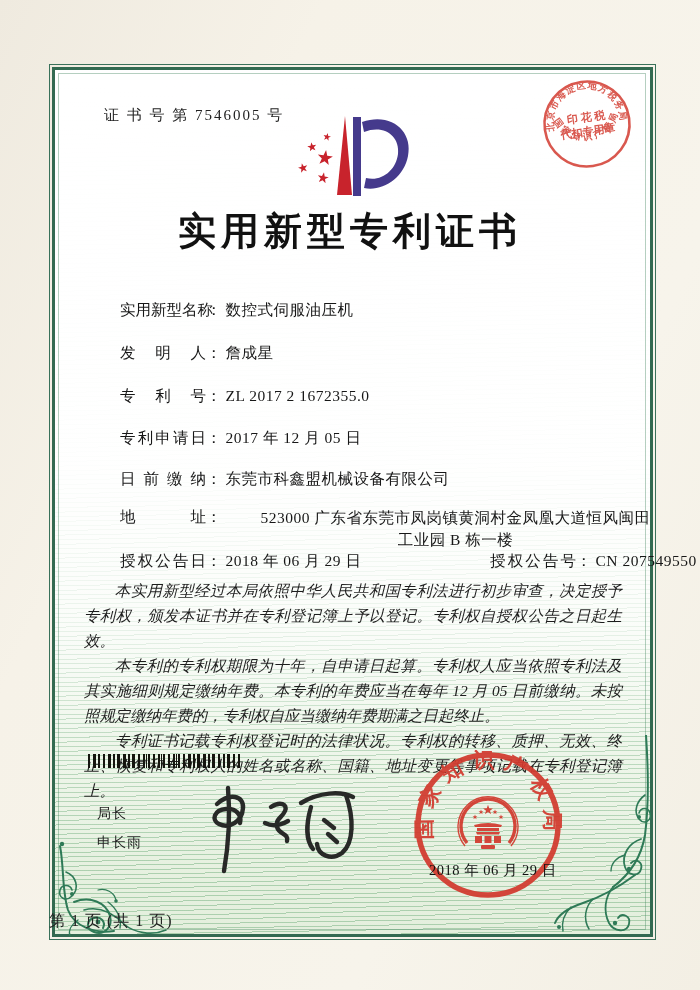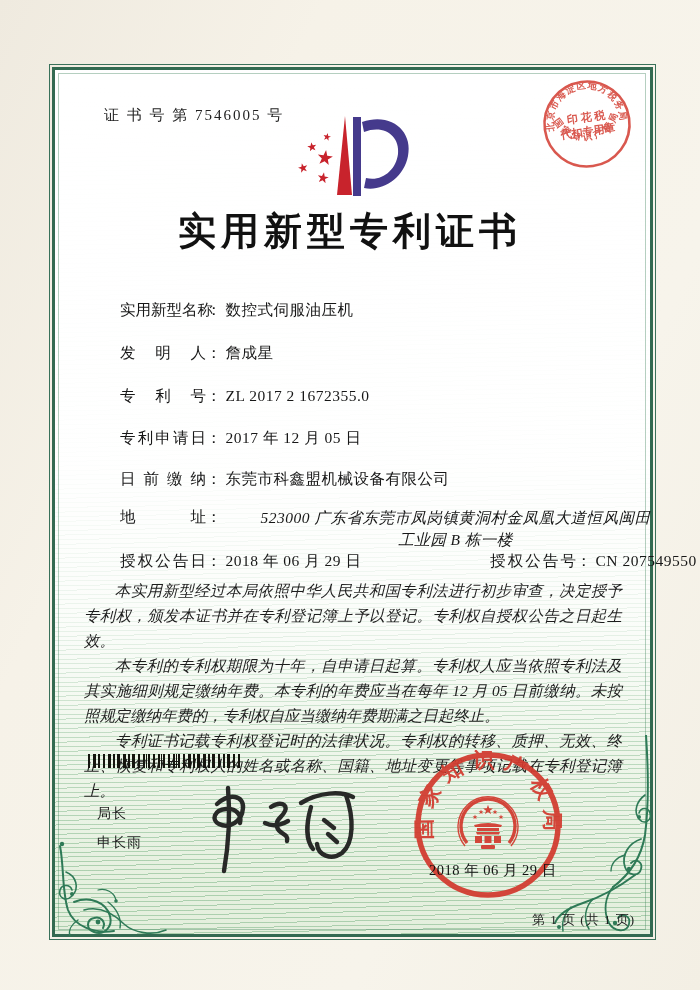--- a/index.html
+++ b/index.html
@@ -27,29 +27,29 @@
   .hairline{position:absolute;left:58px;top:73px;width:586px;height:855px;
     border:1px solid rgba(70,134,98,.4);}
   
   .cert-no{position:absolute;left:76px;top:106px;font-size:15px;letter-spacing:2px;color:#222;margin-left:28px;}
   .title{position:absolute;left:0;top:206px;width:700px;text-align:center;
     font-size:38px;font-weight:600;letter-spacing:5px;color:#111;}
   .field-row{position:absolute;left:88px;font-size:15.5px;white-space:nowrap;color:#171717;}
   .field-label{display:inline-block;width:86px;text-align:justify;text-align-last:justify;margin-left:32px;}
   .field-colon{display:inline-block;margin-right:4px;}
   .field-value{letter-spacing:.5px;text-align:center;}
-  .addr-val{display:inline-block;vertical-align:top;white-space:normal;width:460px;line-height:22px;font-style:italic;}
+  .addr-val{display:inline-block;vertical-align:top;white-space:normal;width:460px;line-height:22px;}
   .grant-no{position:absolute;left:370px;top:0;}
   .paras{position:absolute;left:84px;top:578px;width:538px;
     font-size:15.4px;line-height:25px;text-align:justify;font-style:italic;color:#1d1d1d;}
   .paras p{margin:0;text-indent:2em;}
   .signer{position:absolute;left:97px;font-family:"Liberation Sans","DejaVu Sans",sans-serif;
     font-size:14px;color:#222;letter-spacing:1px;}
-  .footer{position:absolute;left:49px;top:911px;width:586px;text-align:right;
-    font-size:13px;letter-spacing:1px;color:#222;}
+  .footer{position:absolute;left:49px;top:911px;width:586px;text-align:left;
+    font-size:16px;letter-spacing:1px;color:#222;}
   
   .logo{position:absolute;left:280px;top:108px;}
   .barcode{position:absolute;left:88px;top:754px;width:153px;height:14px;
     background:
       repeating-linear-gradient(90deg,#15150f 0 2px,rgba(0,0,0,0) 2px 5px),
       repeating-linear-gradient(90deg,#15150f 0 1px,rgba(0,0,0,0) 1px 7.3px);}
   .signature{position:absolute;left:195px;top:782px;}
   .big-seal{position:absolute;left:413px;top:750px;opacity:.93;}
   .seal-date{position:absolute;left:429px;top:861px;width:140px;font-size:14.5px;
     letter-spacing:.5px;color:#111;z-index:6;white-space:nowrap;}

